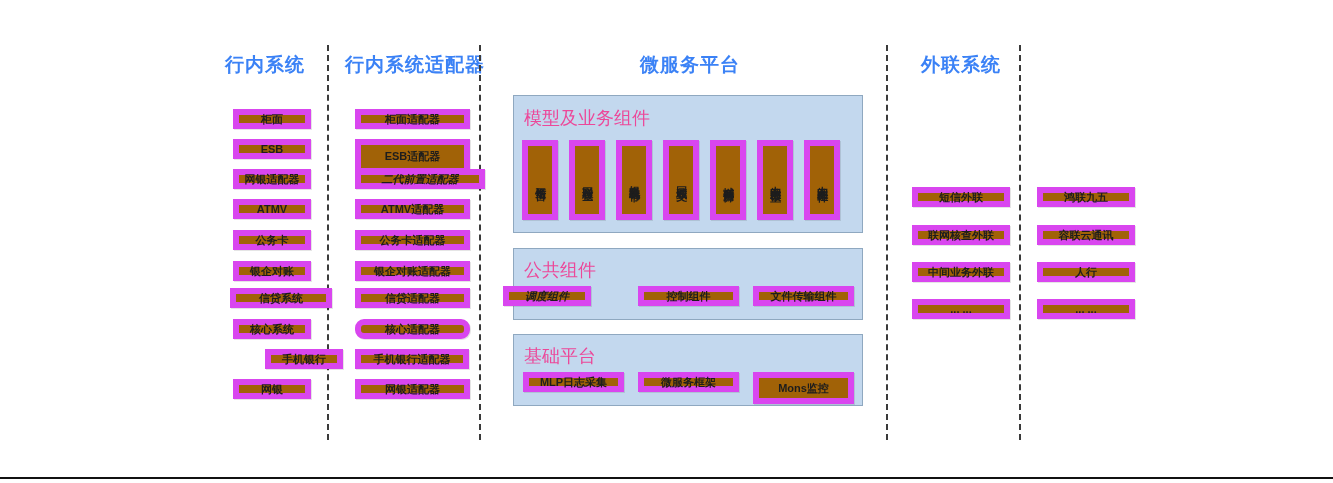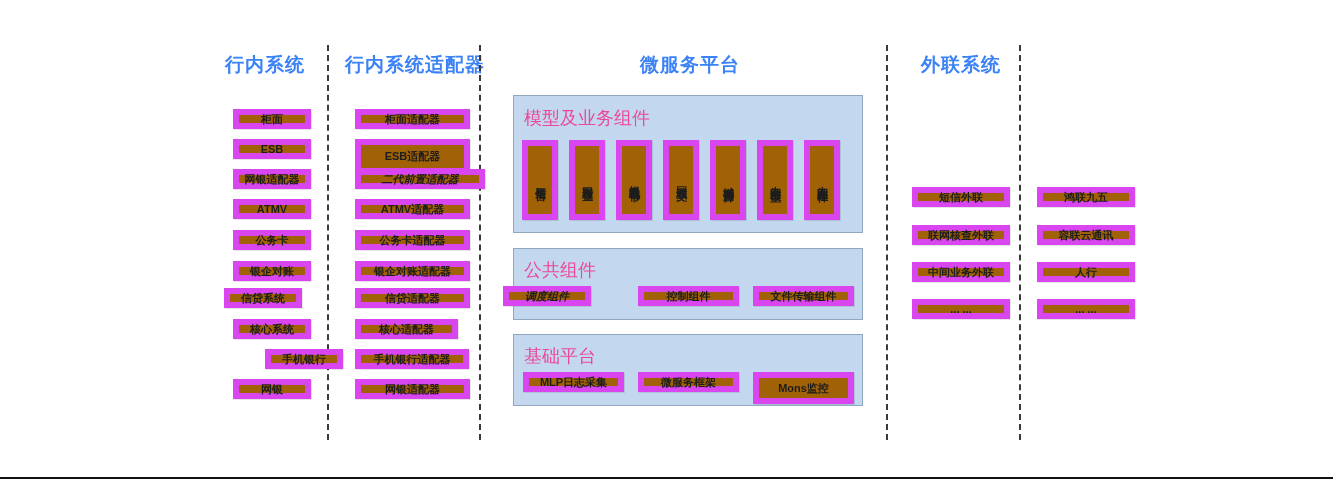--- a/index.html
+++ b/index.html
@@ -108,33 +108,33 @@
   <div class="divider" style="left:479px;"></div>
   <div class="divider" style="left:886px;"></div>
   <div class="divider" style="left:1019px;"></div>
 
   <div class="gbox" style="left:233px; top:109px; width:78px; height:20px;">柜面</div>
   <div class="gbox" style="left:233px; top:139px; width:78px; height:20px;">ESB</div>
   <div class="gbox" style="left:233px; top:169px; width:78px; height:20px;">网银适配器</div>
   <div class="gbox" style="left:233px; top:199px; width:78px; height:20px;">ATMV</div>
   <div class="gbox" style="left:233px; top:230px; width:78px; height:20px;">公务卡</div>
   <div class="gbox" style="left:233px; top:261px; width:78px; height:20px;">银企对账</div>
-  <div class="gbox" style="left:224px; top:288px; width:78px; height:20px;">信贷系统</div>
+  <div class="gbox" style="left:230px; top:288px; width:102px; height:20px;">信贷系统</div>
   <div class="gbox" style="left:233px; top:319px; width:78px; height:20px;">核心系统</div>
   <div class="gbox" style="left:233px; top:349px; width:78px; height:20px;margin-left:32px;">手机银行</div>
   <div class="gbox" style="left:233px; top:379px; width:78px; height:20px;">网银</div>
 
   <div class="gbox" style="left:355px; top:109px; width:115px; height:20px;">柜面适配器</div>
   <div class="gbox" style="left:355px; top:139px; width:115px; height:35px;">ESB适配器</div>
   <div class="gbox" style="left:355px; top:169px; width:130px; height:20px;font-style:italic;">二代前置适配器</div>
   <div class="gbox" style="left:355px; top:199px; width:115px; height:20px;">ATMV适配器</div>
   <div class="gbox" style="left:355px; top:230px; width:115px; height:20px;">公务卡适配器</div>
   <div class="gbox" style="left:355px; top:261px; width:115px; height:20px;">银企对账适配器</div>
   <div class="gbox" style="left:355px; top:288px; width:115px; height:20px;">信贷适配器</div>
-  <div class="gbox" style="left:355px; top:319px; width:103px; height:20px;">核心适配器</div>
+  <div class="gbox" style="left:355px; top:319px; width:115px; height:20px;border-radius:9px;">核心适配器</div>
   <div class="gbox" style="left:355px; top:349px; width:114px; height:20px;">手机银行适配器</div>
   <div class="gbox" style="left:355px; top:379px; width:115px; height:20px;">网银适配器</div>
 
   <div class="panel" style="left:513px; top:95px; width:350px; height:138px;"></div>
   <div class="panel-title" style="left:524px; top:106px;">模型及业务组件</div>
 
   <div class="gbox vert" style="left:522px; top:140px; width:36px; height:80px;">短信平台</div>
   <div class="gbox vert" style="left:569px; top:140px; width:36px; height:80px;">联网核查</div>
   <div class="gbox vert" style="left:616px; top:140px; width:36px; height:80px;">银联及银行卡</div>
   <div class="gbox vert" style="left:663px; top:140px; width:36px; height:80px;">同城票交</div>

